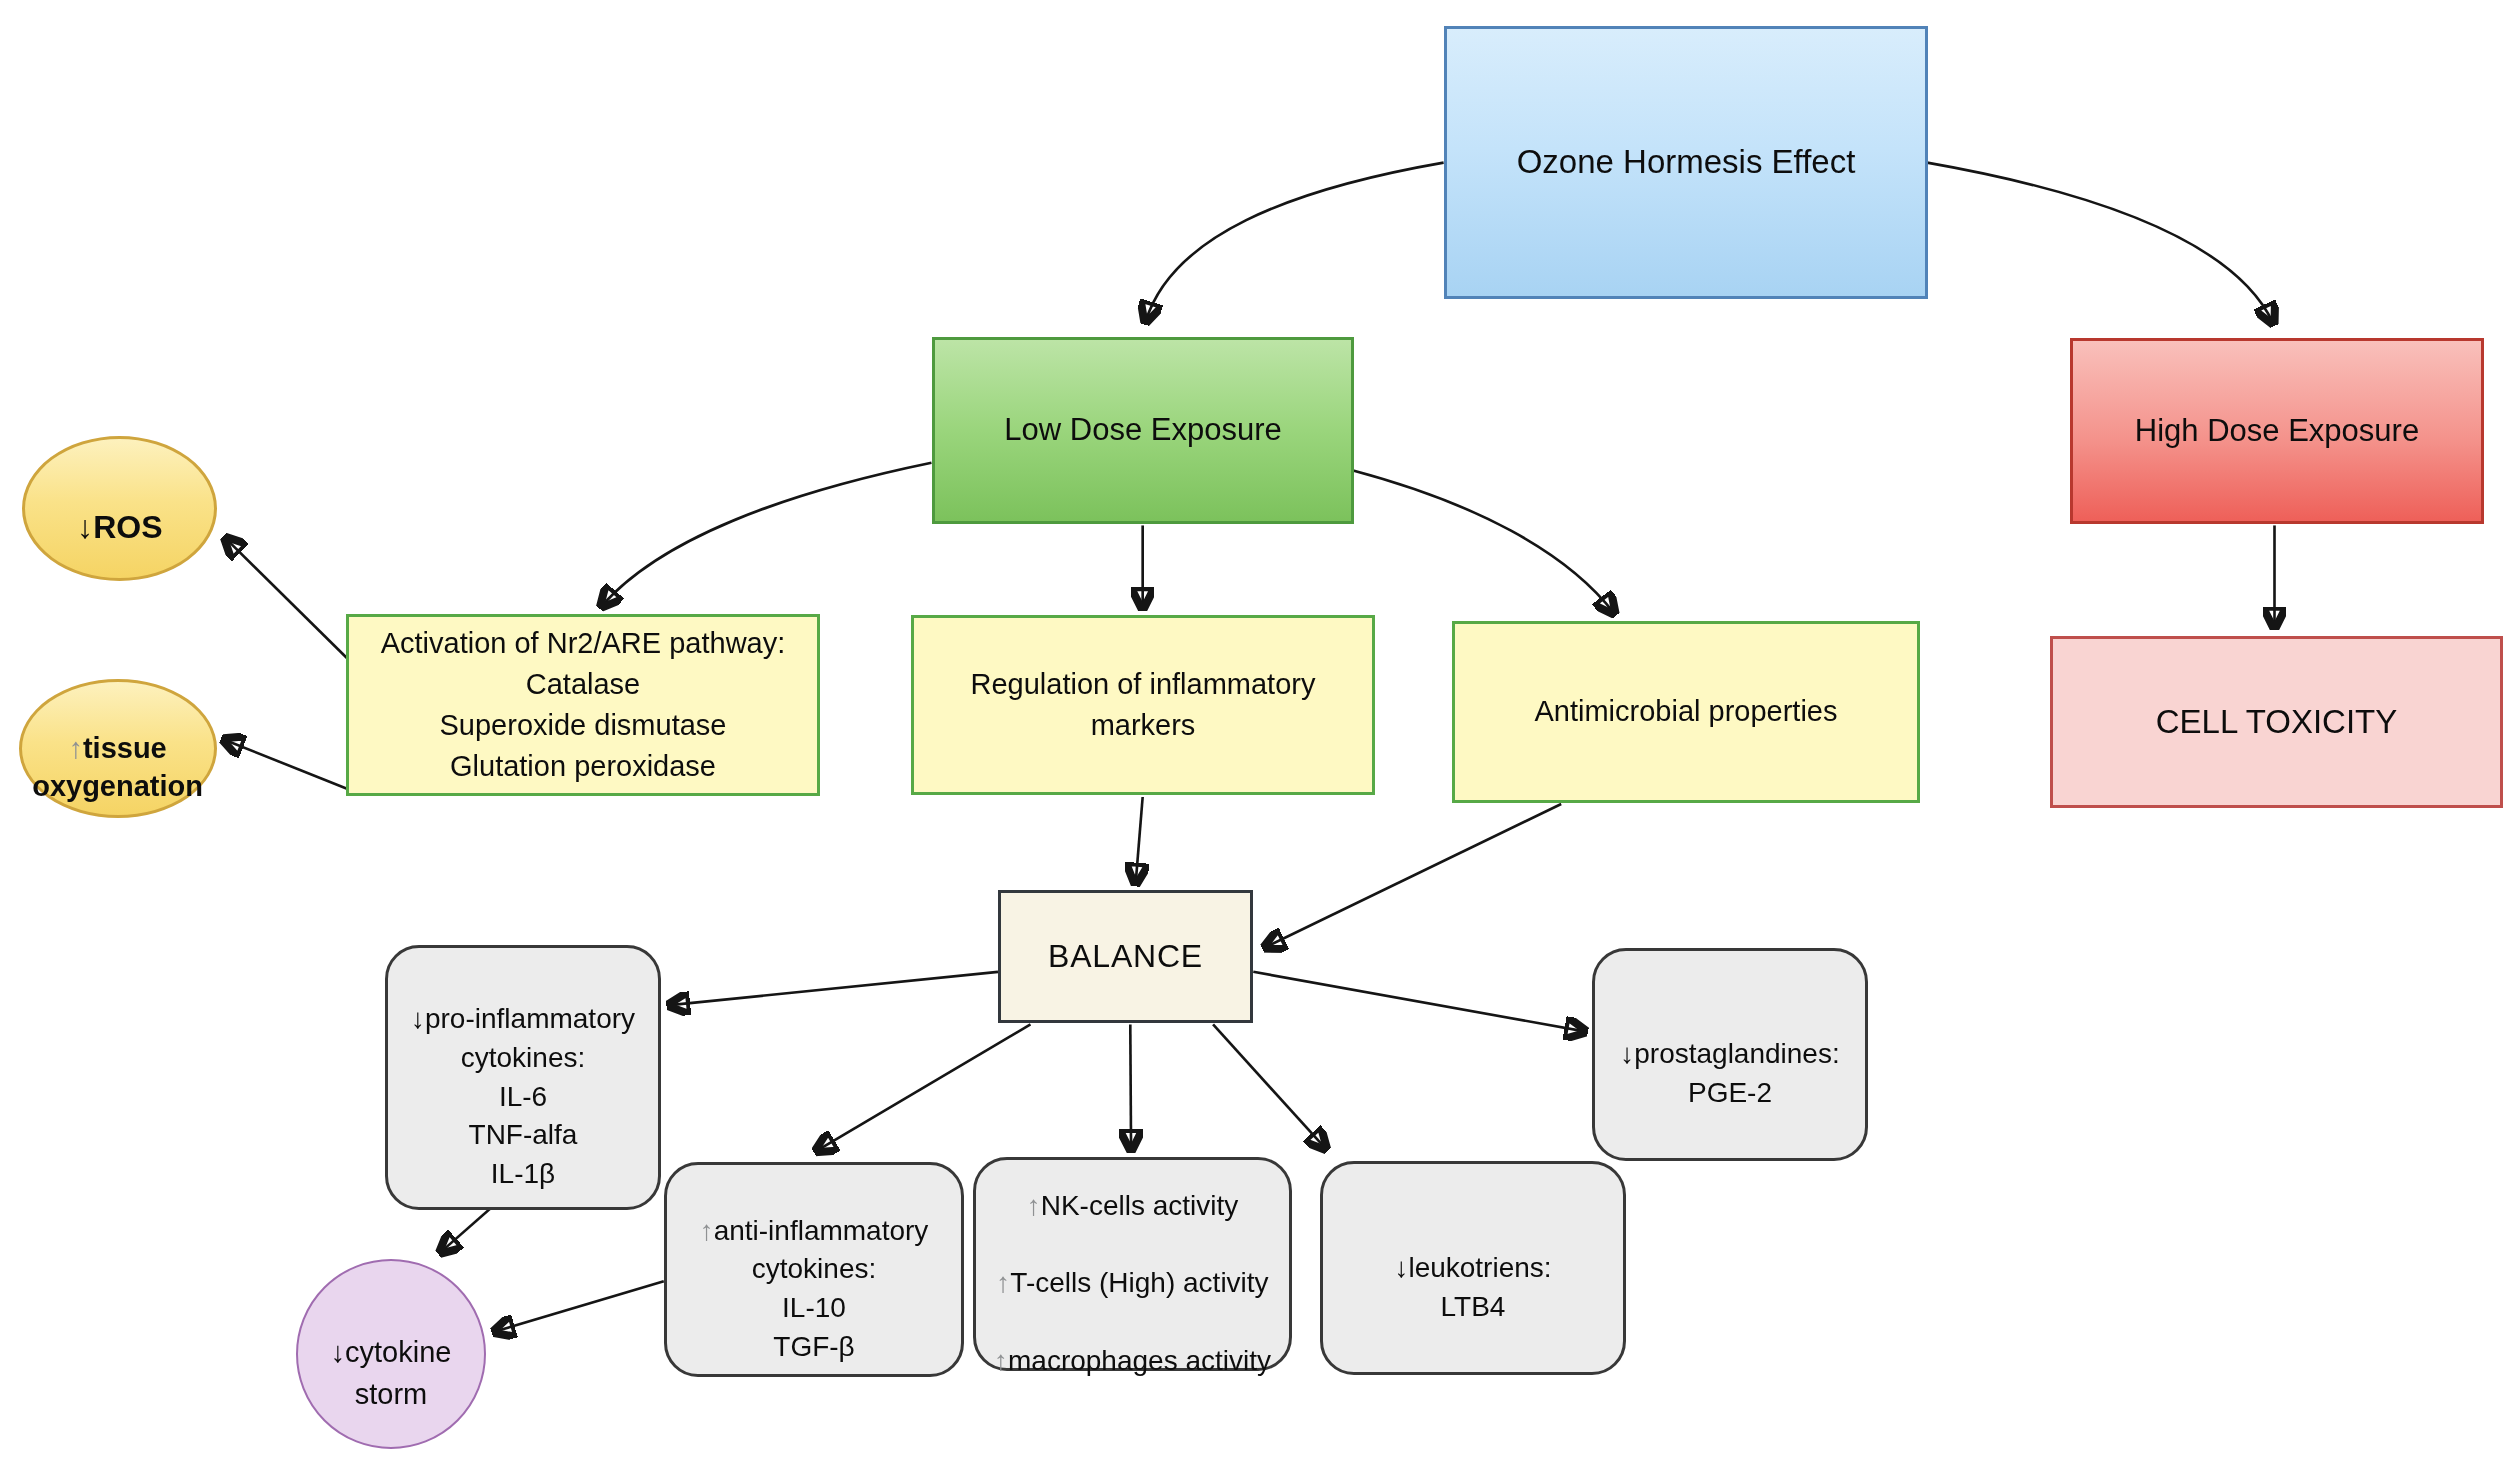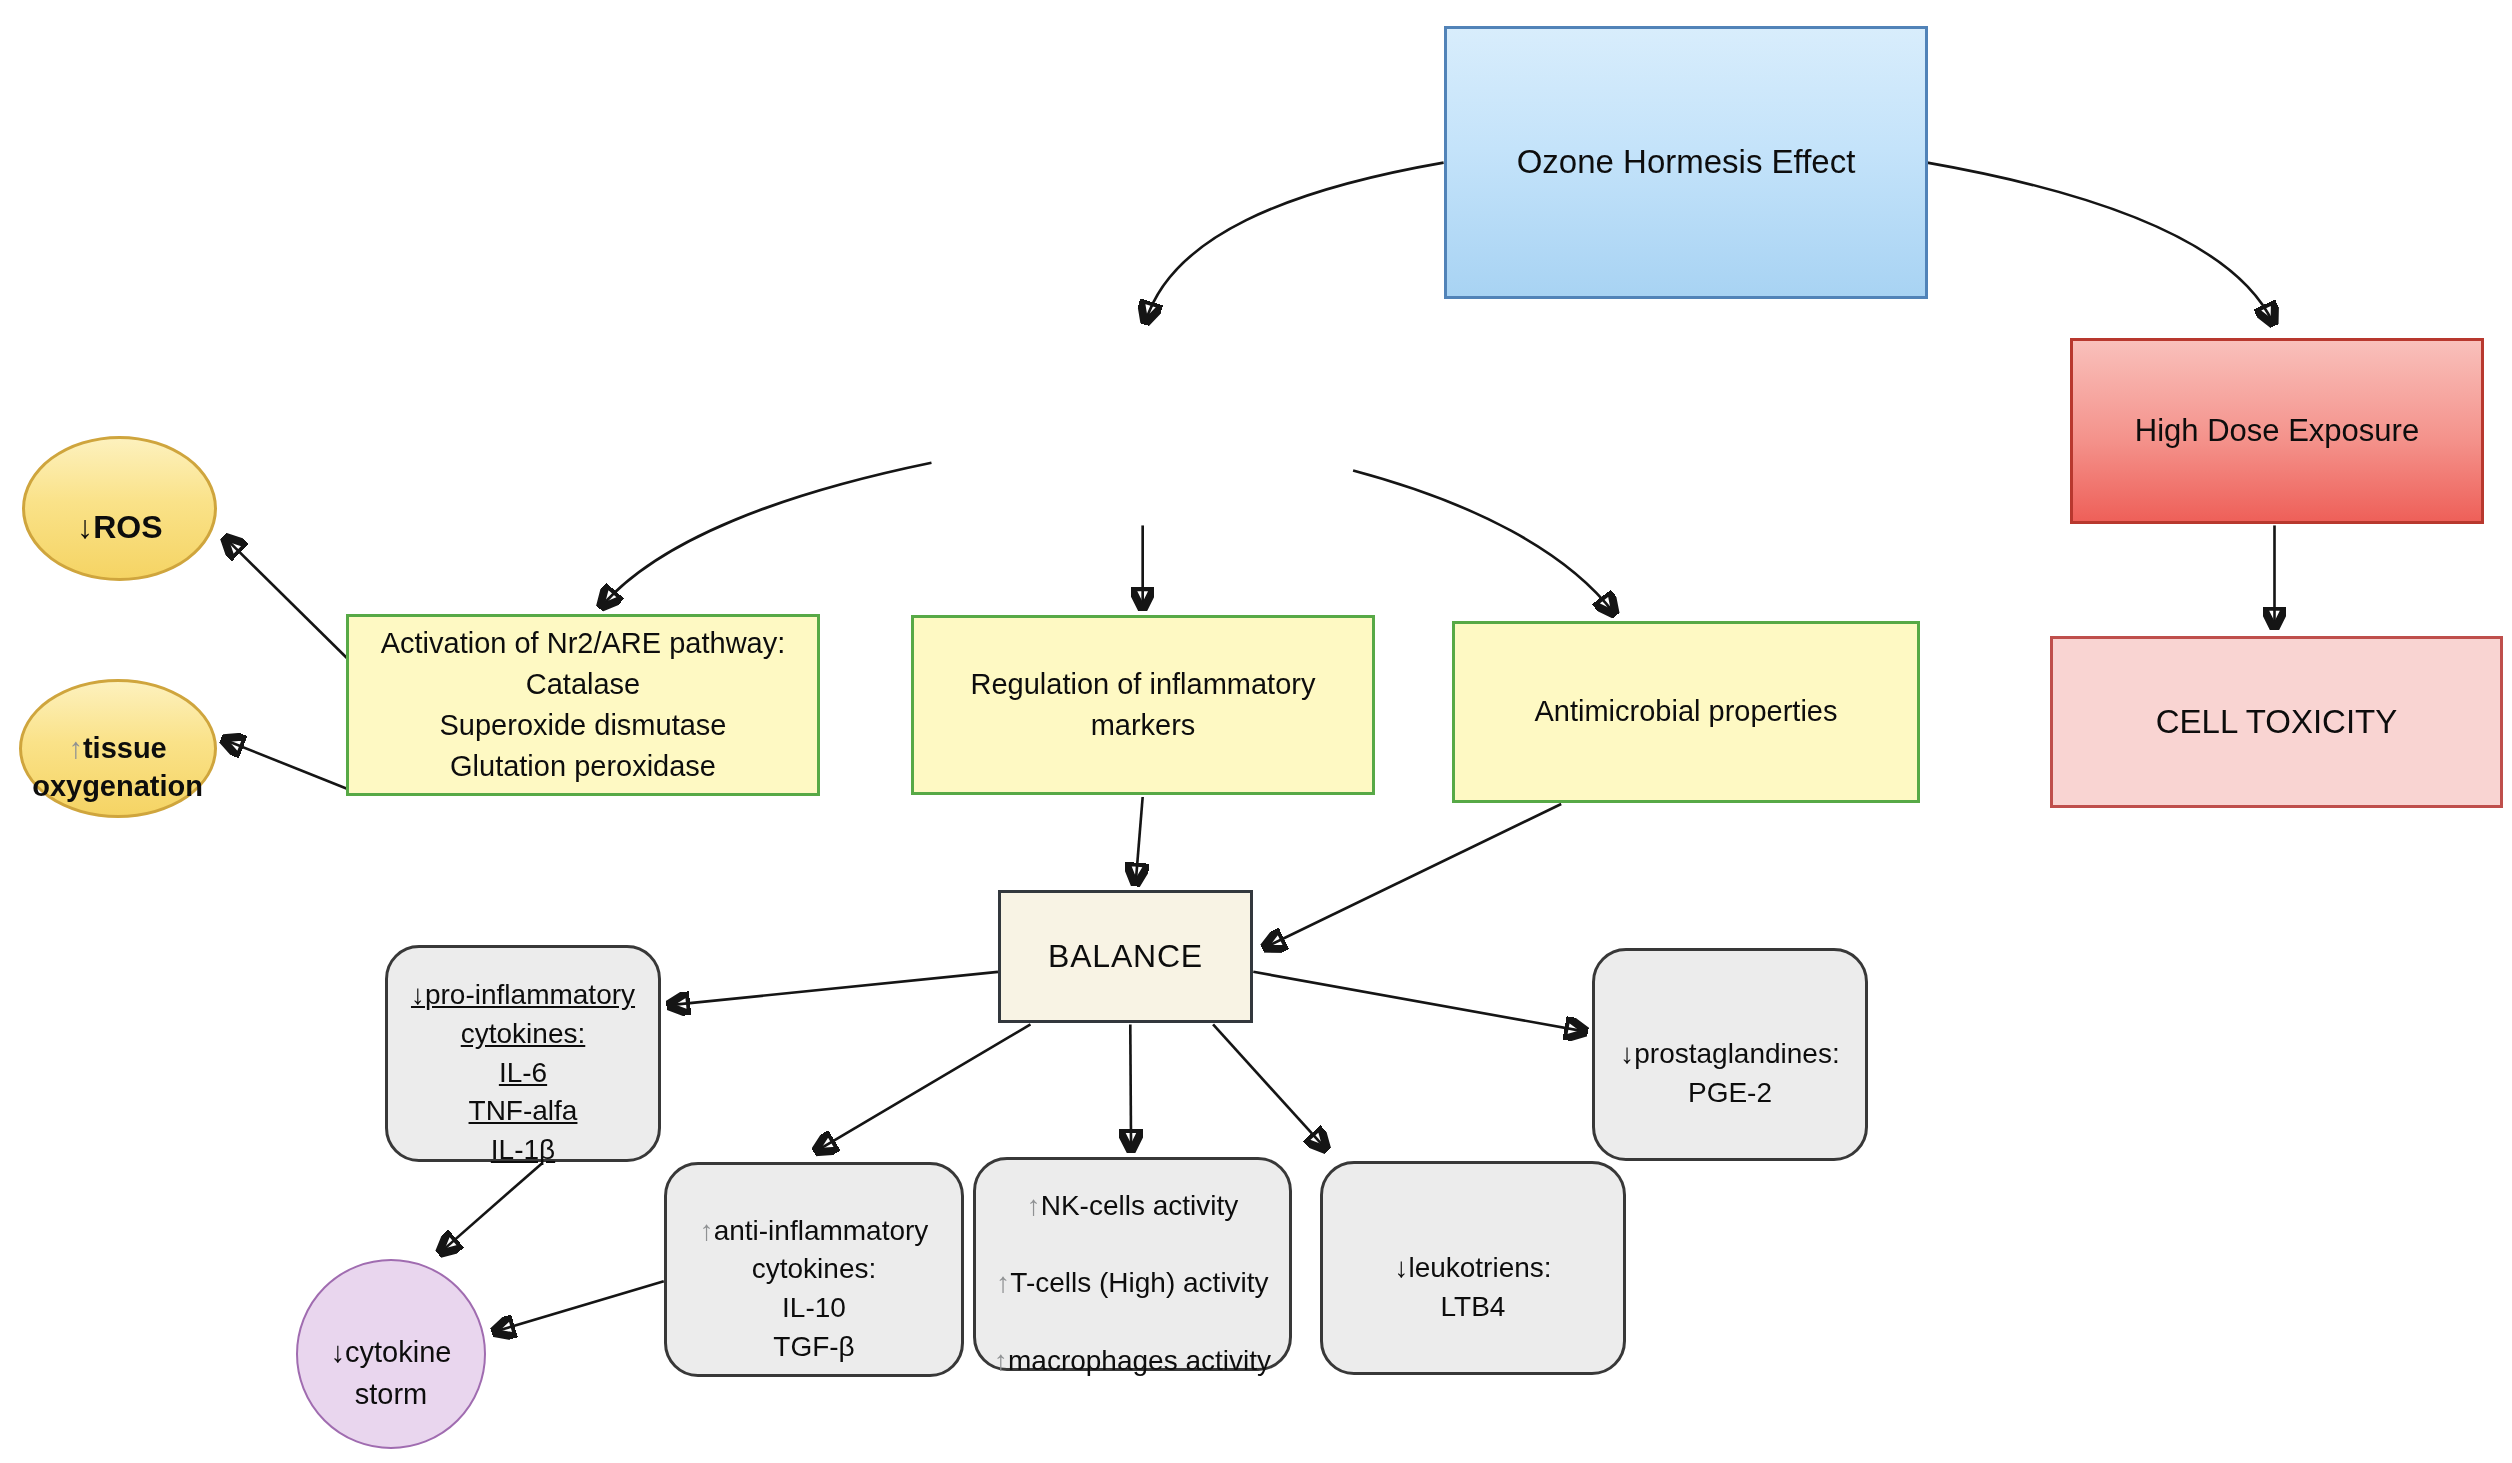--- a/index.html
+++ b/index.html
@@ -83,21 +83,21 @@
     border: 3.9px solid #33383d;
     font-size: 32px;
     letter-spacing: 0.8px;
   }
   .gray-node {
     background: #ececec;
     border: 3.1px solid #383838;
     font-size: 28px;
     line-height: 1.38;
   }
-  .pro-inflammatory { left: 385px; top: 945px; width: 276px; height: 217px; text-decoration: underline; }
+  .pro-inflammatory { left: 385px; top: 945px; width: 276px; height: 265px; }
   .anti-inflammatory { left: 664px; top: 1162px; width: 300px; height: 215px; }
   .immune-cells { left: 973px; top: 1157px; width: 319px; height: 214px; }
   .leukotriens { left: 1320px; top: 1161px; width: 306px; height: 214px; }
   .prostaglandines { left: 1592px; top: 948px; width: 276px; height: 213px; }
   .yellow-ellipse {
     background: linear-gradient(180deg, #fdf1bd 0%, #fae289 45%, #f5d464 100%);
     border: 3.1px solid #cfa53d;
     font-size: 32px;
     font-weight: bold;
     line-height: 1.3;
@@ -141,20 +141,23 @@
     <path d="M1568,1324 L1713,1484" marker-end="url(#arrow)"></path>
     <path d="M1620,1256 L2048,1333" marker-end="url(#arrow)"></path>
     <path d="M700,1504 L570,1618" marker-end="url(#arrow)"></path>
     <path d="M858,1656 L640,1721" marker-end="url(#arrow)"></path>
   </svg>
 
   <div class="node rect-node ozone">
     <span class="line">Ozone Hormesis Effect</span>
   </div>
 
+  <div class="node rect-node low-dose">
+    <span class="line">Low Dose Exposure</span>
+  </div>
 
   <div class="node rect-node high-dose">
     <span class="line">High Dose Exposure</span>
   </div>
 
   <div class="node rect-node cell-toxicity">
     <span class="line">CELL TOXICITY</span>
   </div>
 
   <div class="node rect-node green-outcome nr2">

